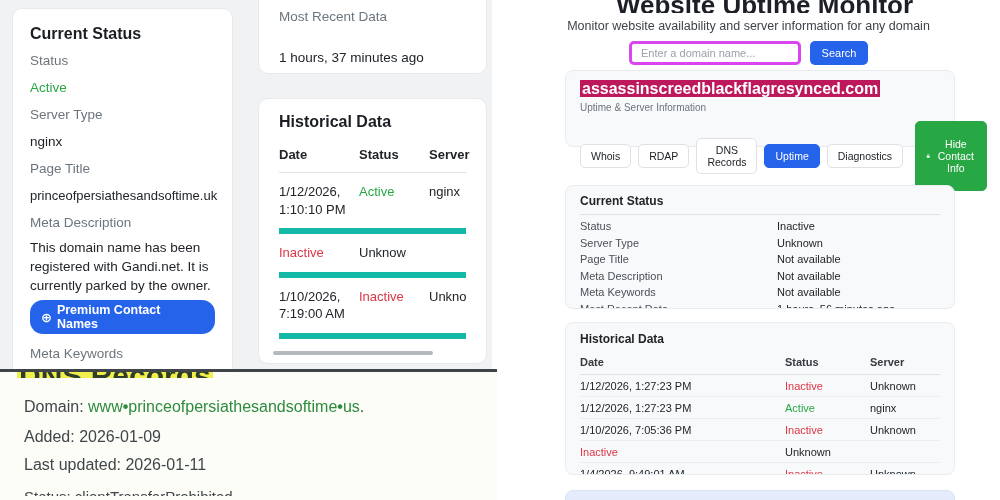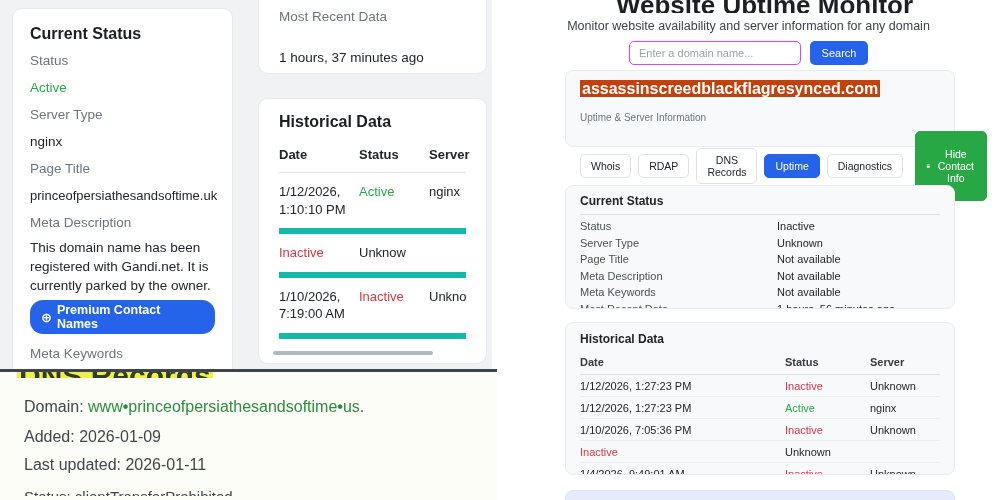--- a/index.html
+++ b/index.html
@@ -51,32 +51,32 @@
   .sep{color:#2e8b3f;font-weight:bold}
   .clip-bottom{position:absolute;left:24px;top:116px;height:8px;overflow:hidden;
                font-size:15px;color:#40464c;line-height:18px}
 
   
   .right{position:absolute;left:497px;top:0;width:503px;height:500px;background:#fff}
   .r-title-clip{position:absolute;top:0;left:16px;width:100%;height:13px;overflow:hidden;text-align:center}
   .r-title-clip .big{display:inline-block;font-size:26px;line-height:30px;font-weight:bold;color:#1c1f26;margin-top:-17px}
   .r-subtitle{position:absolute;top:19px;left:0;width:100%;text-align:center;font-size:12.5px;color:#3d434a}
   .search-row{position:absolute;top:41px;left:0;width:100%;display:flex;justify-content:center;gap:9px}
-  .search-input{width:172px;height:24px;border:1px solid #d946ef;border-radius:5px;padding:0 9px;
+  .search-input{width:172px;height:24px;border:3px solid #d946ef;border-radius:5px;padding:0 9px;
                 font-size:11px;color:#212529;box-sizing:border-box;background:#fff;
                 font-family:"Liberation Sans","DejaVu Sans",sans-serif}
   .search-input::placeholder{color:#9aa1a8}
   .search-btn{width:58px;height:24px;background:#2563eb;color:#fff;border:none;border-radius:5px;
               font-size:11px;font-family:"Liberation Sans","DejaVu Sans",sans-serif}
 
   .r-card{position:absolute;left:68px;width:390px;background:#f8f9fa;border:1px solid #e9ecef;
           border-radius:8px;box-sizing:border-box}
   .domain-card{top:70px;height:77px;padding:9px 14px}
-  .sel-domain{display:inline;background:#c2410c;color:#fff;font-size:16px;font-weight:bold;padding:0 2px}
-  .card-caption{font-size:10px;color:#6c757d;margin-top:14px}
+  .sel-domain{display:inline;background:#be185d;color:#fff;font-size:16px;font-weight:bold;padding:0 2px}
+  .card-caption{font-size:10px;color:#6c757d;margin-top:4px}
   .tabs{display:flex;align-items:center;gap:7px;margin-top:8px}
   .tab{background:#fff;border:1px solid #dee2e6;border-radius:5px;padding:5px 10px;font-size:10.5px;
        color:#212529;font-weight:500;font-family:"Liberation Sans","DejaVu Sans",sans-serif}
   .tab.active{background:#2563eb;border-color:#2563eb;color:#fff}
   .contact-btn{background:#28a745;border:1px solid #28a745;color:#fff;border-radius:5px;padding:16px 10px;
                font-size:10.5px;font-weight:500;display:inline-flex;align-items:center;gap:5px;margin-left:5px;
                font-family:"Liberation Sans","DejaVu Sans",sans-serif}
 
   .status-card{top:185px;height:124px;padding:8px 14px;overflow:hidden}
   .sc-title{font-size:12px;font-weight:bold;color:#212529;padding-bottom:6px;border-bottom:1px solid #dee2e6;margin-bottom:3px}

